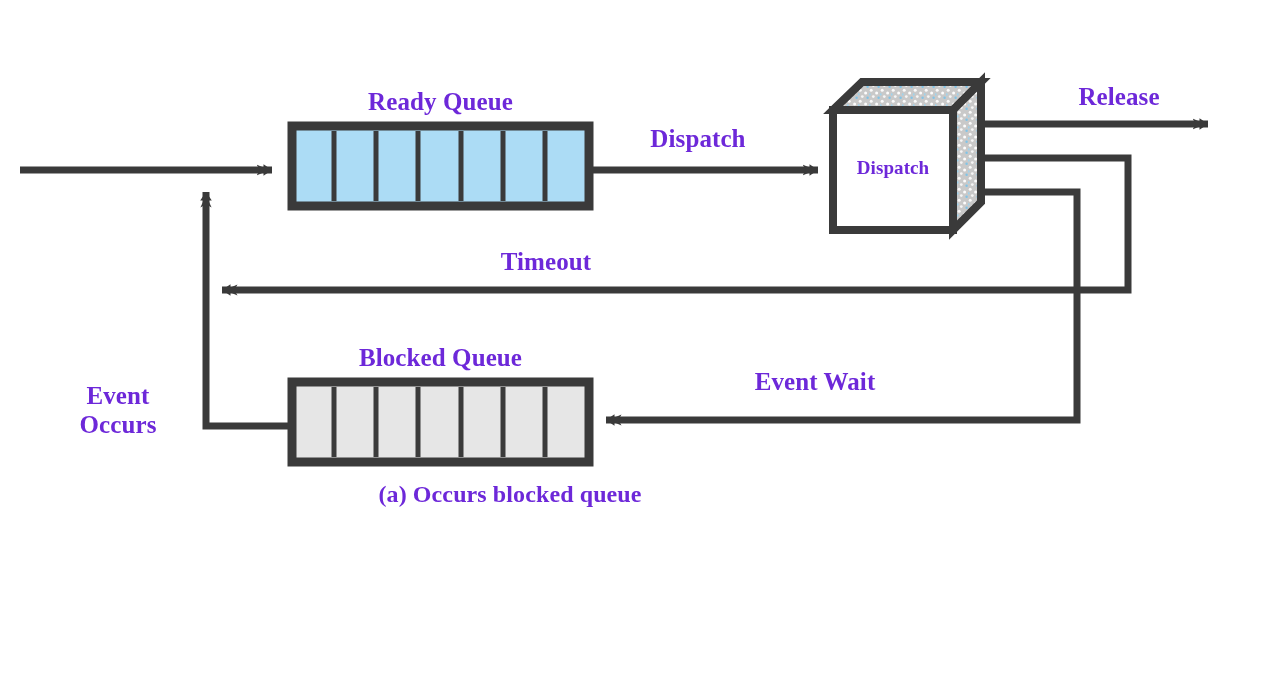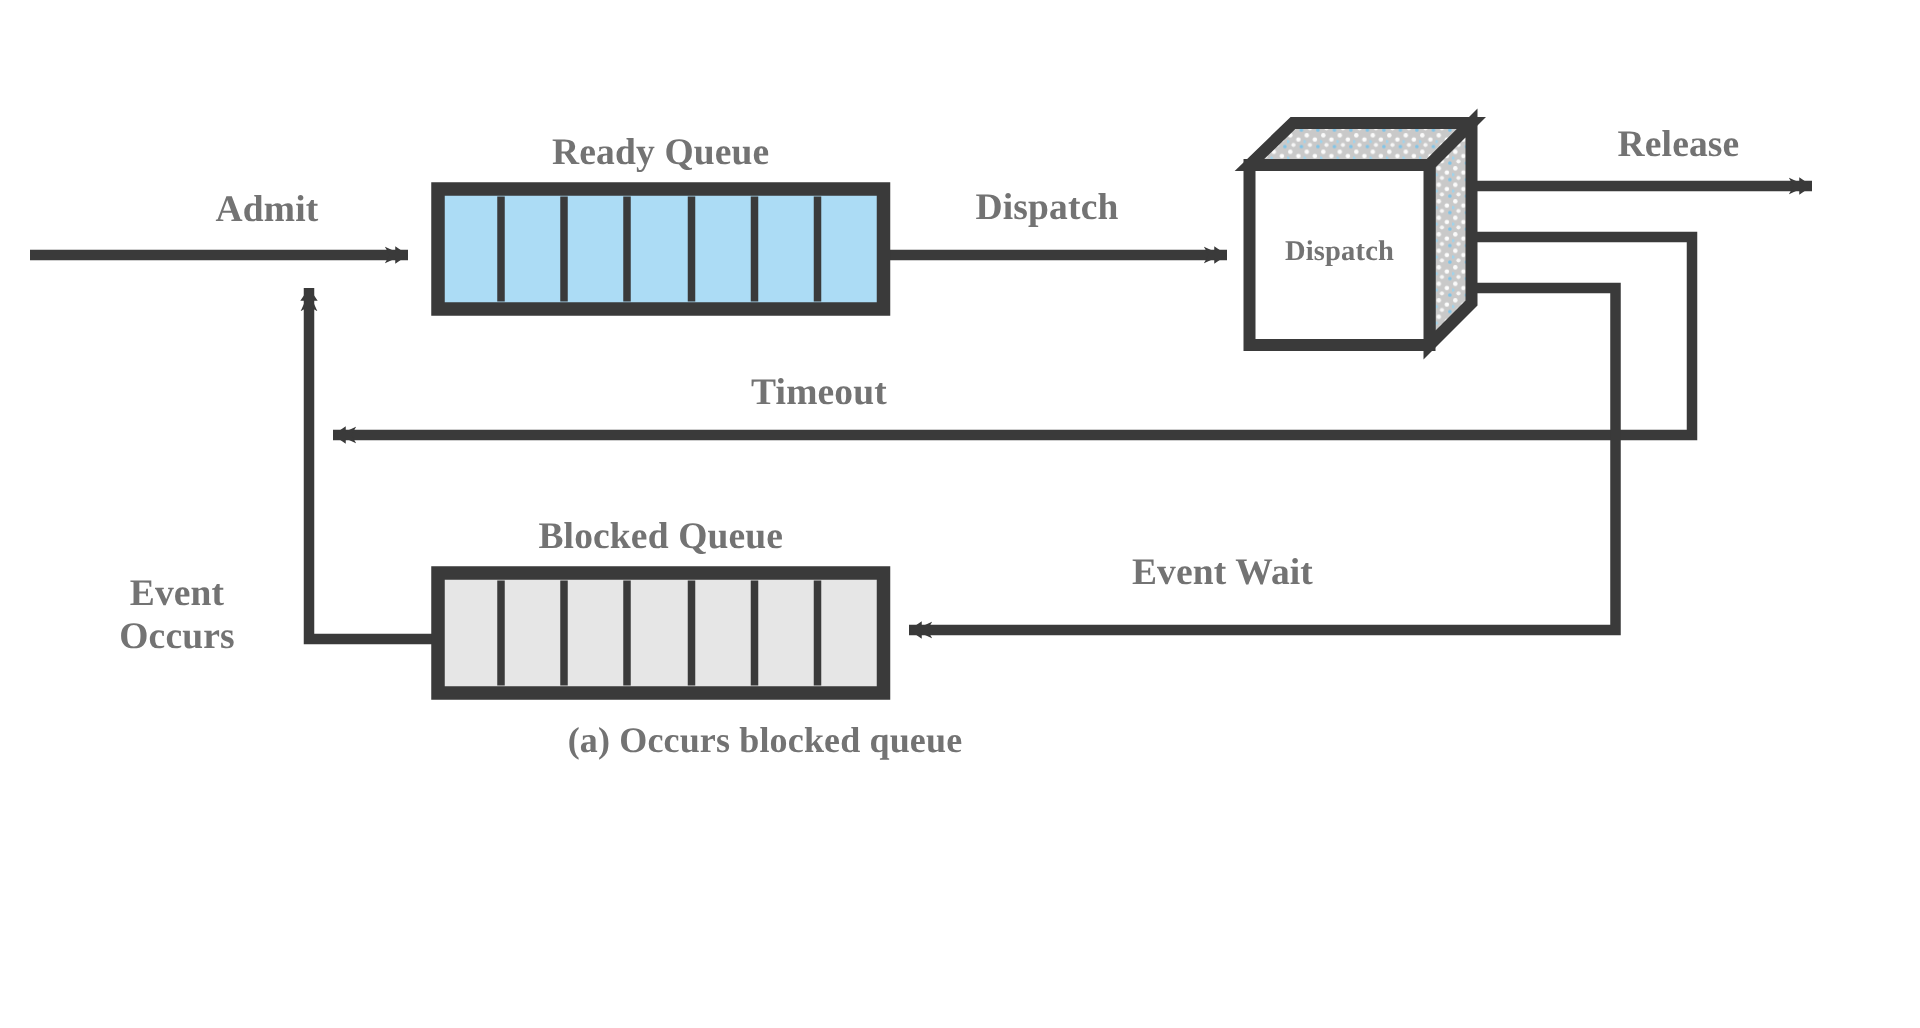--- a/index.html
+++ b/index.html
@@ -19,21 +19,21 @@
   }
   #figure svg {
     position: absolute;
     left: 0;
     top: 0;
   }
   .lbl {
     position: absolute;
     font-family: "Liberation Serif", "DejaVu Serif", serif;
     font-weight: bold;
-    color: #737373;
+    color: #6d28d9;
     white-space: nowrap;
     line-height: 1.14;
     letter-spacing: 0.1px;
   }
   .lbl-q   { font-size: 25px; }
   .lbl-ev  { font-size: 25px; }
   .lbl-proc{ font-size: 19px; }
   .lbl-cap { font-size: 24px; }
   .lbl-center { text-align: center; }
 </style>
@@ -113,21 +113,20 @@
       <rect x="833" y="110" width="120" height="120" fill="#FFFFFF" stroke="#3a3a3a" stroke-width="8"></rect>
     </g>
   </svg>
 
   <div class="lbl lbl-q lbl-center" style="left:292px; top:88px; width:297px;">Ready Queue</div>
 
   <div class="lbl lbl-q lbl-center" style="left:292px; top:344px; width:297px;">Blocked Queue</div>
 
   <div class="lbl lbl-proc lbl-center" style="left:833px; top:157px; width:120px;">Dispatch</div>
 
-  <div class="lbl lbl-ev lbl-center" style="left:78px; top:126px; width:200px;">Admit</div>
 
   <div class="lbl lbl-ev lbl-center" style="left:598px; top:125px; width:200px;">Dispatch</div>
 
   <div class="lbl lbl-ev lbl-center" style="left:985px; top:83px; width:200px;margin-left:34px;">Release</div>
 
   <div class="lbl lbl-ev lbl-center" style="left:416px; top:248px; width:260px;">Timeout</div>
 
   <div class="lbl lbl-ev lbl-center" style="left:675px; top:368px; width:280px;">Event Wait</div>
 
   <div class="lbl lbl-ev lbl-center" style="left:38px; top:382px; width:160px;">

